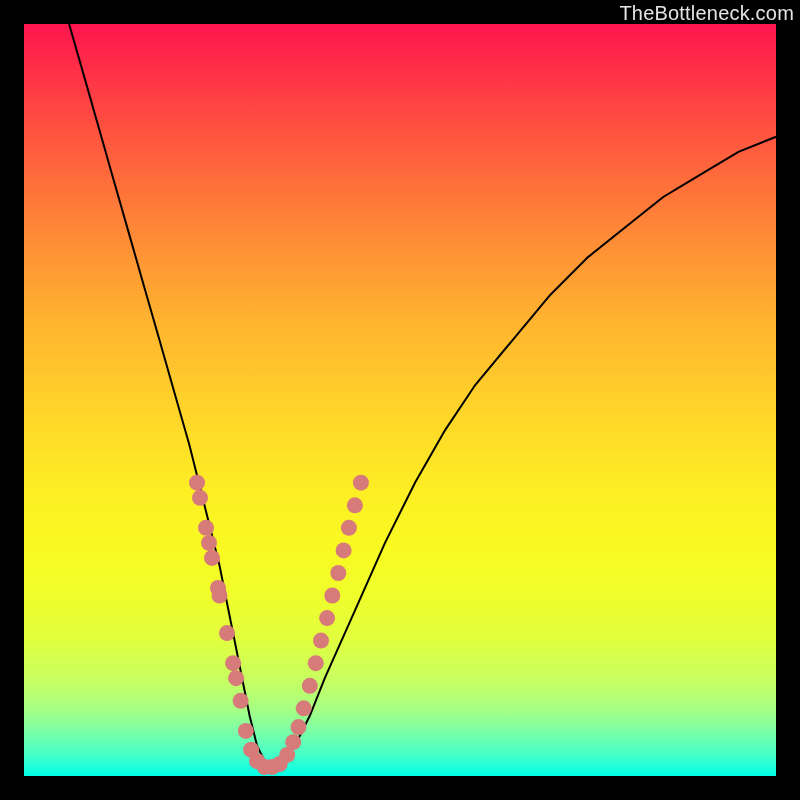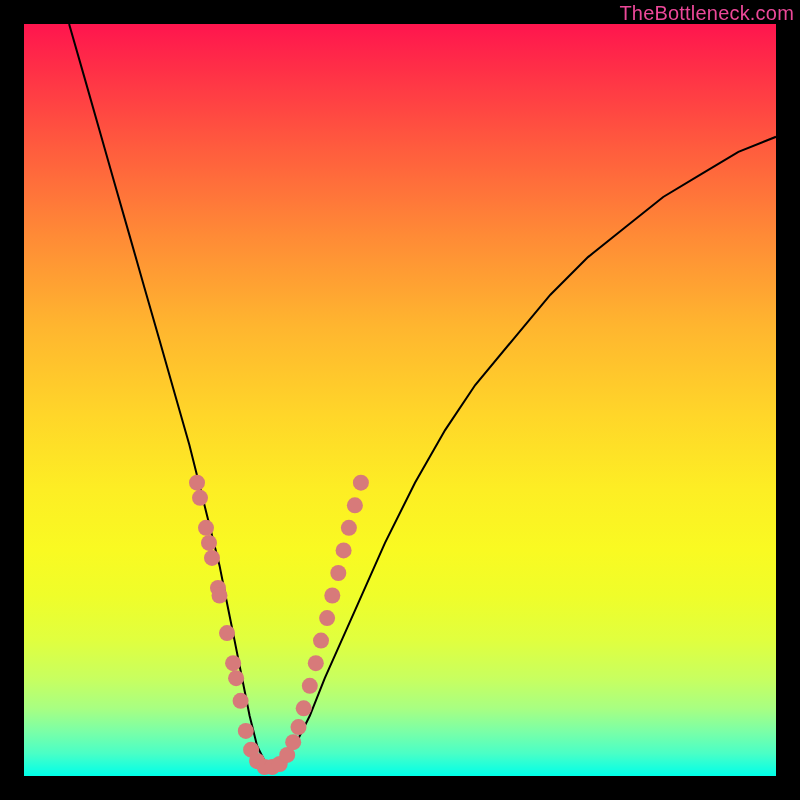--- a/index.html
+++ b/index.html
@@ -32,21 +32,21 @@
       #a8ff82 91%,
       #7cffa6 94%,
       #4affc6 97%,
       #18ffde 99%,
       #00ffe8 100%);
   }
   .watermark {
     position: absolute;
     top: 2px;
     right: 6px;
-    color: #ec4899;
+    color: #e5e5e5;
     font-size: 20px;
     font-weight: 500;
     letter-spacing: 0.2px;
     z-index: 5;
   }
   svg.plot {
     position: absolute;
     left: 0;
     top: 0;
     width: 752px;

